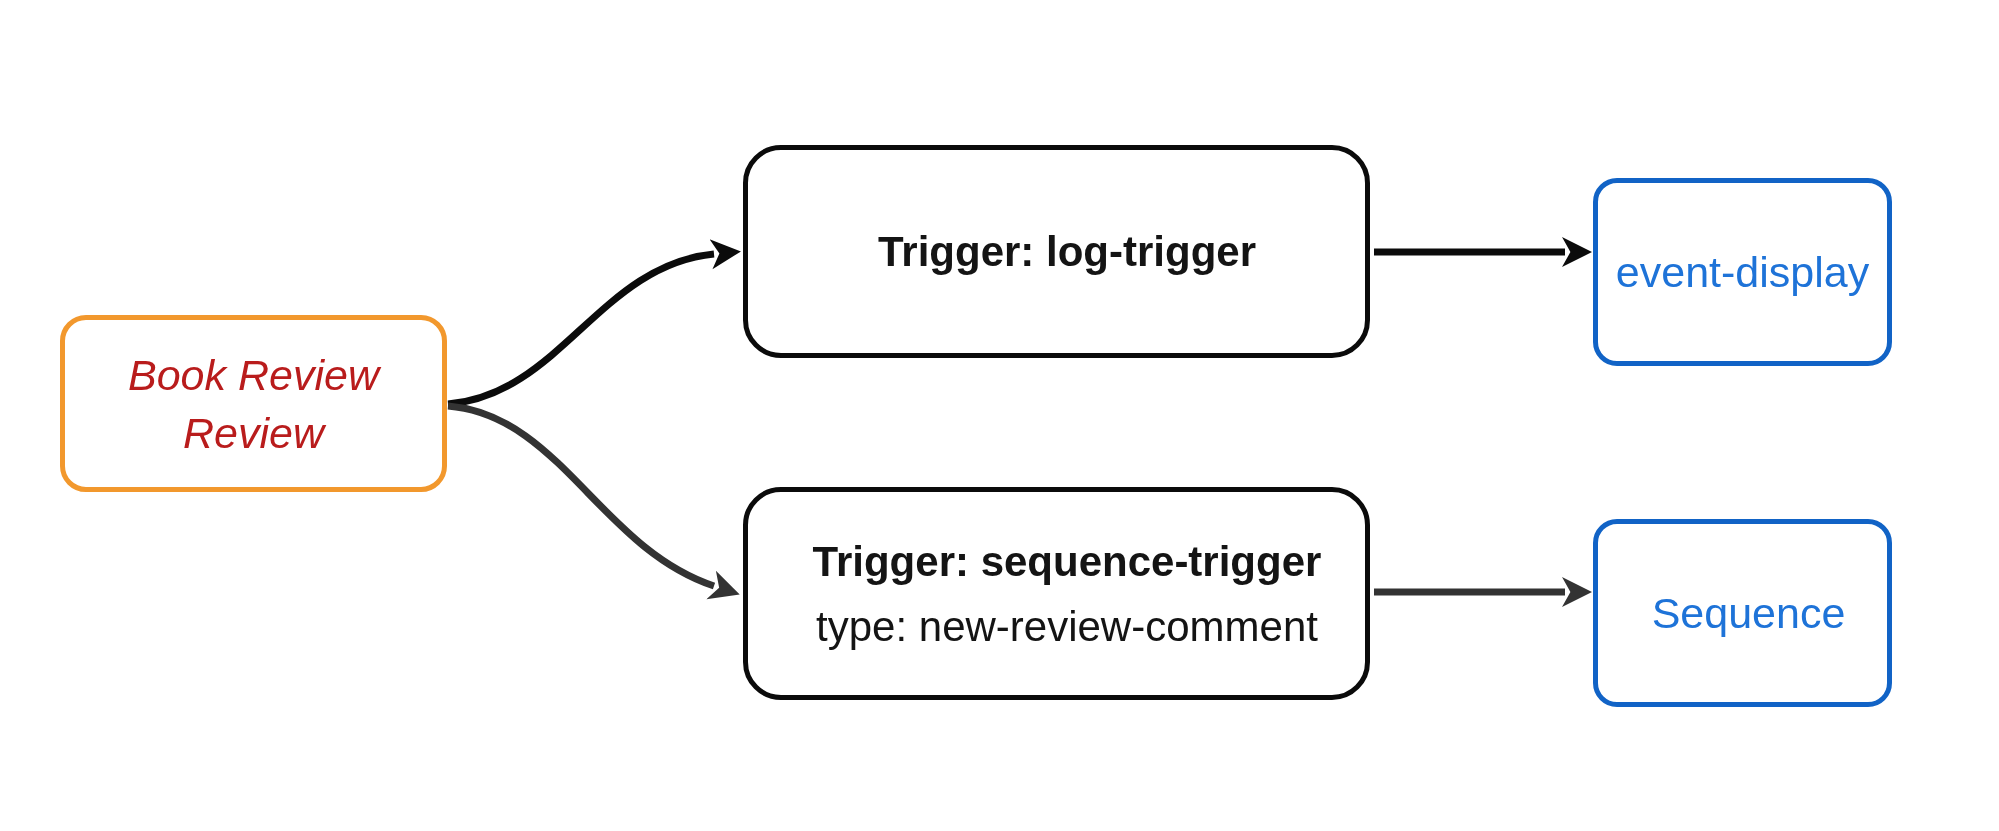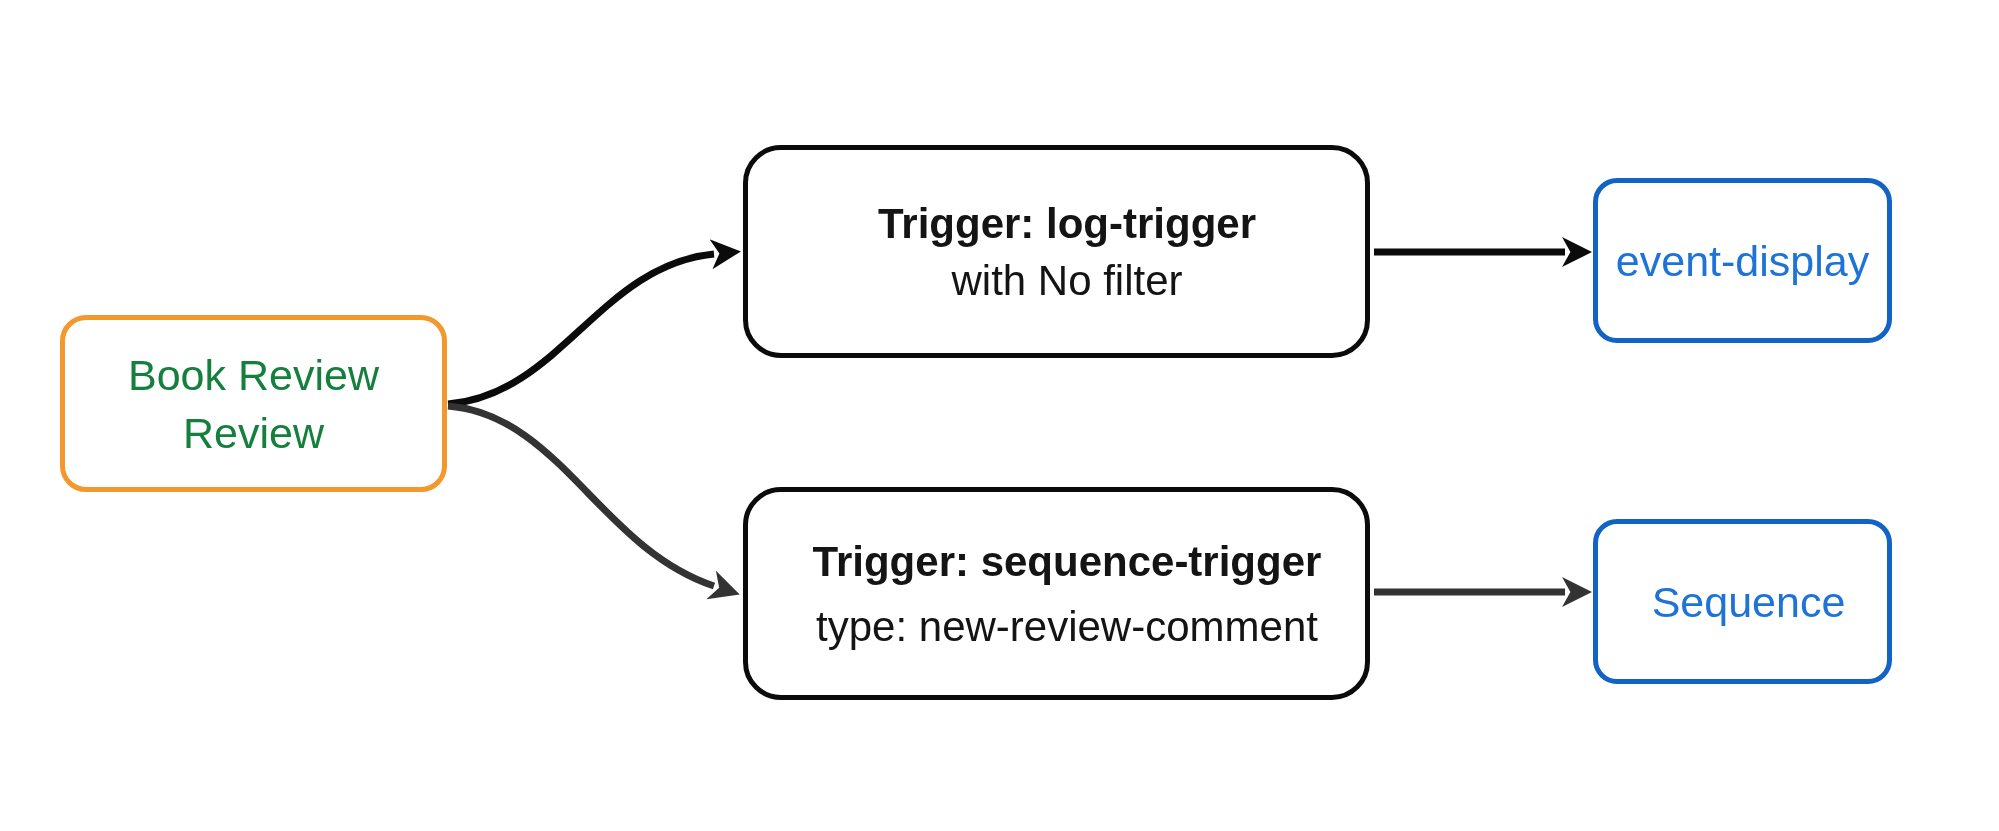--- a/index.html
+++ b/index.html
@@ -28,21 +28,21 @@
   }
   .node-trigger{
     left:743px;width:627px;height:213px;
     border-width:5px;border-radius:38px;
     font-size:42px;line-height:57px;padding-left:21px;
   }
   .node-trigger-top{top:145px;}
   .node-trigger-bottom{top:487px;}
   .trigger-title{font-weight:bold;}
   .node-out{
-    left:1593px;width:299px;height:165px;
+    left:1593px;width:299px;height:188px;
     border-width:5px;border-radius:24px;
     font-size:43px;line-height:50px;
   }
   .node-out-top{top:178px;}
   .node-out-bottom{top:519px;}
 </style>
 </head>
 <body>
 
 <div class="canvas">
@@ -59,28 +59,27 @@
 
     <path class="edge" d="M 448 404 C 560 395 600 265 714 254" marker-end="url(#arrow-dark)" style="stroke: rgb(11, 11, 11);"></path>
 
     <path class="edge" d="M 448 406 C 560 415 600 548 714 586" marker-end="url(#arrow-gray)" style="stroke: rgb(51, 51, 51);"></path>
 
     <path class="edge" d="M 1374 252 L 1565 252" marker-end="url(#arrow-dark)" style="stroke: rgb(11, 11, 11);"></path>
 
     <path class="edge" d="M 1374 592 L 1565 592" marker-end="url(#arrow-gray)" style="stroke: rgb(51, 51, 51);"></path>
   </svg>
 
-  <div class="node node-broker" style="border-color: rgb(242, 152, 45); color: #15803d;">
+  <div class="node node-broker" style="border-color: rgb(242, 152, 45); color: #b91c1c; font-style: italic;">
     <div>Book Review</div>
     <div>Review</div>
   </div>
 
   <div class="node node-trigger node-trigger-top" style="border-color: rgb(11, 11, 11); color: rgb(20, 20, 20);">
     <div class="trigger-title">Trigger: log-trigger</div>
-    <div class="trigger-subtitle">with No filter</div>
   </div>
 
   <div class="node node-trigger node-trigger-bottom" style="border-color: rgb(11, 11, 11); color: rgb(20, 20, 20); gap: 8px;">
     <div class="trigger-title">Trigger: sequence-trigger</div>
     <div class="trigger-subtitle">type: new-review-comment</div>
   </div>
 
   <div class="node node-out node-out-top" style="border-color: rgb(17, 99, 198); color: rgb(30, 115, 216);">
     <div>event-display</div>
   </div>

